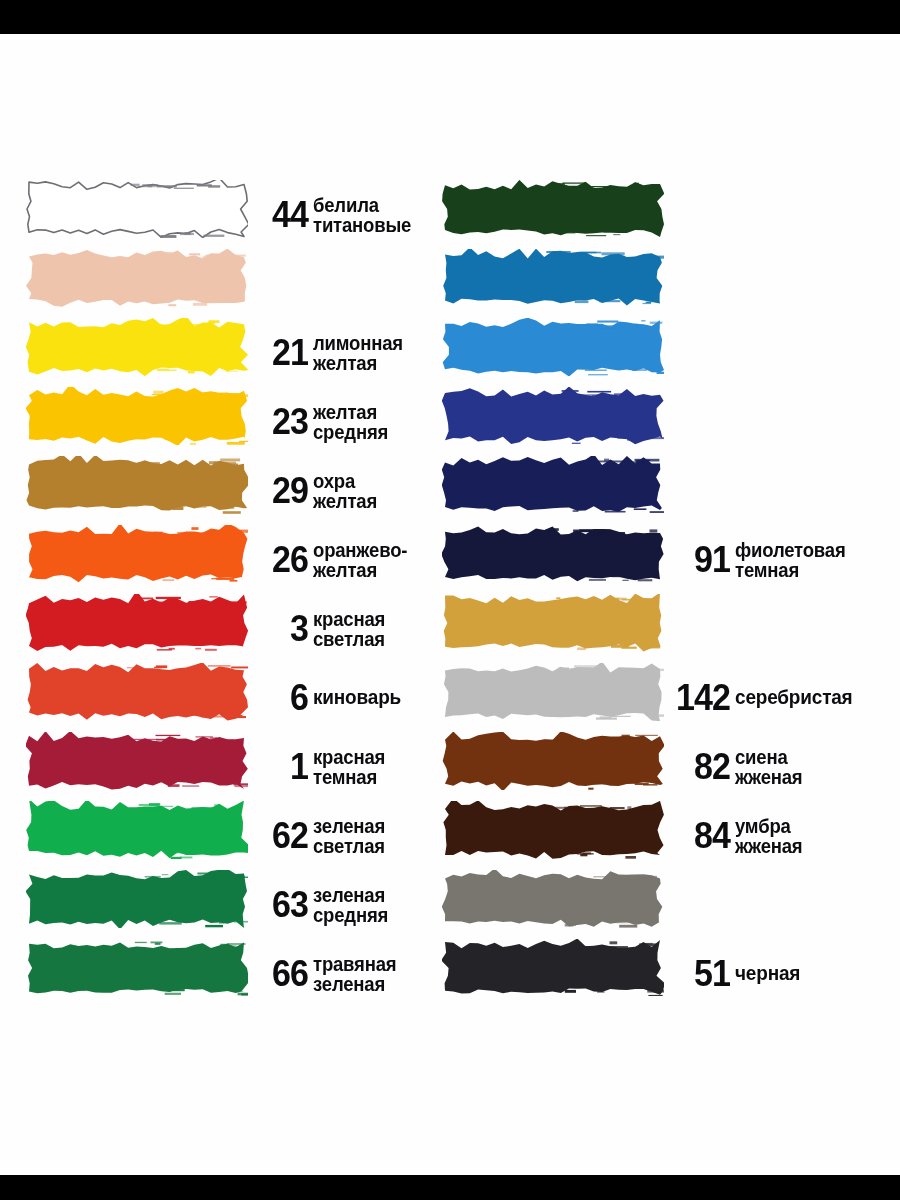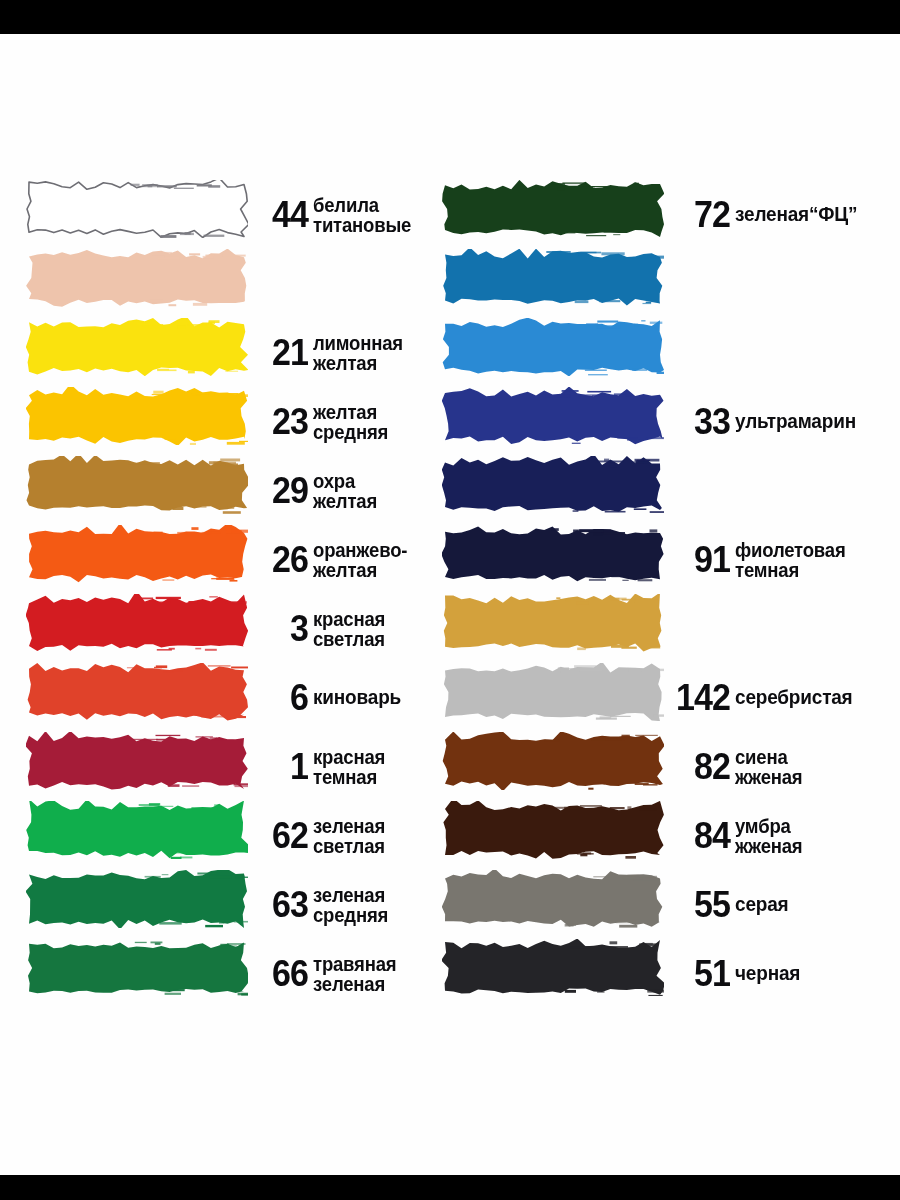--- a/index.html
+++ b/index.html
@@ -334,24 +334,20 @@
                 <rect x="120.4" y="2.3" width="22.6" height="1.8" fill="#17401b" opacity="0.72"></rect>
                 <rect x="115.6" y="7.2" width="6.8" height="2.9" fill="#17401b" opacity="0.81"></rect>
                 <rect x="149.5" y="6.0" width="19.3" height="1.1" fill="#17401b" opacity="0.94"></rect>
                 <rect x="191.7" y="2.7" width="5.2" height="2.0" fill="#17401b" opacity="0.89"></rect>
                 <rect x="161.7" y="51.7" width="15.6" height="1.0" fill="#17401b" opacity="0.60"></rect>
                 <rect x="124.4" y="51.8" width="9.0" height="1.6" fill="#17401b" opacity="0.86"></rect>
                 <rect x="144.1" y="55.1" width="20.1" height="1.1" fill="#17401b" opacity="0.92"></rect>
                 <rect x="171.2" y="54.0" width="7.1" height="1.2" fill="#17401b" opacity="0.61"></rect>
               </svg>
             </div>
-            <div class="meta">
-              <div class="num">72</div>
-              <div class="label one-line"><span class="l1">зеленая“ФЦ”</span></div>
-            </div>
           </div>
           <div class="row">
             <div class="swatch-wrap">
               <svg width="222" height="58" viewBox="0 0 222 58">
                 <path d="M 3.0 5.5 L 11.3 7.0 L 19.5 6.2 L 27.8 -1.7 L 36.1 6.0 L 44.3 2.3 L 52.6 7.4 L 60.9 9.2 L 69.2 4.6 L 77.4 -0.3 L 85.7 9.4 L 94.0 -0.4 L 102.2 8.0 L 110.5 2.3 L 118.8 1.8 L 127.0 3.9 L 135.3 2.9 L 143.6 3.3 L 151.8 7.6 L 160.1 8.6 L 168.4 5.6 L 176.7 4.7 L 184.9 8.1 L 193.2 7.5 L 201.5 4.9 L 209.7 4.2 L 218.0 8.1 L 219.9 13.7 L 215.5 21.3 L 214.6 29.0 L 220.3 36.7 L 217.7 44.3 L 217.6 52.0 L 218.0 54.4 L 209.7 53.1 L 201.5 51.5 L 193.2 49.9 L 184.9 56.5 L 176.7 49.6 L 168.4 51.7 L 160.1 54.0 L 151.8 50.0 L 143.6 51.4 L 135.3 51.2 L 127.0 52.9 L 118.8 54.3 L 110.5 51.7 L 102.2 51.3 L 94.0 53.0 L 85.7 54.8 L 77.4 52.0 L 69.2 50.9 L 60.9 50.9 L 52.6 50.5 L 44.3 51.5 L 36.1 51.5 L 27.8 50.2 L 19.5 49.7 L 11.3 54.6 L 3.0 51.4 L 3.8 44.3 L 1.2 36.7 L 4.4 29.0 L 3.8 21.3 L 4.4 13.7 Z" fill="#1272ad"></path>
                 <rect x="138.2" y="2.8" width="16.3" height="1.4" fill="#1272ad" opacity="0.80"></rect>
                 <rect x="159.4" y="3.3" width="23.3" height="3.0" fill="#1272ad" opacity="0.64"></rect>
                 <rect x="136.3" y="2.7" width="22.8" height="1.7" fill="#1272ad" opacity="0.71"></rect>
                 <rect x="104.3" y="2.2" width="24.4" height="1.6" fill="#1272ad" opacity="0.94"></rect>
                 <rect x="190.9" y="7.9" width="24.9" height="2.5" fill="#1272ad" opacity="0.85"></rect>
@@ -392,24 +388,20 @@
                 <rect x="183.1" y="8.0" width="6.1" height="1.2" fill="#27348c" opacity="0.93"></rect>
                 <rect x="119.6" y="3.1" width="17.0" height="1.7" fill="#27348c" opacity="0.93"></rect>
                 <rect x="103.4" y="7.9" width="25.2" height="2.9" fill="#27348c" opacity="0.81"></rect>
                 <rect x="136.8" y="7.2" width="25.5" height="2.5" fill="#27348c" opacity="0.58"></rect>
                 <rect x="185.0" y="52.1" width="12.8" height="1.5" fill="#27348c" opacity="0.70"></rect>
                 <rect x="129.8" y="55.7" width="8.8" height="1.1" fill="#27348c" opacity="0.97"></rect>
                 <rect x="203.2" y="50.1" width="19.0" height="2.0" fill="#27348c" opacity="0.69"></rect>
                 <rect x="175.3" y="50.3" width="20.3" height="1.7" fill="#27348c" opacity="0.52"></rect>
               </svg>
             </div>
-            <div class="meta">
-              <div class="num">33</div>
-              <div class="label one-line"><span class="l1">ультрамарин</span></div>
-            </div>
           </div>
           <div class="row">
             <div class="swatch-wrap">
               <svg width="222" height="58" viewBox="0 0 222 58">
                 <path d="M 3.0 6.4 L 11.3 9.5 L 19.5 1.9 L 27.8 6.5 L 36.1 3.7 L 44.3 8.2 L 52.6 5.0 L 60.9 1.3 L 69.2 4.8 L 77.4 4.6 L 85.7 0.9 L 94.0 4.3 L 102.2 7.1 L 110.5 3.7 L 118.8 1.6 L 127.0 8.7 L 135.3 5.5 L 143.6 3.6 L 151.8 -1.9 L 160.1 8.9 L 168.4 3.6 L 176.7 8.2 L 184.9 -0.0 L 193.2 7.3 L 201.5 1.2 L 209.7 7.6 L 218.0 7.6 L 218.2 13.7 L 214.1 21.3 L 218.3 29.0 L 216.2 36.7 L 214.8 44.3 L 219.9 52.0 L 218.0 53.9 L 209.7 49.6 L 201.5 50.6 L 193.2 52.0 L 184.9 51.3 L 176.7 55.8 L 168.4 54.3 L 160.1 55.0 L 151.8 50.2 L 143.6 54.6 L 135.3 54.8 L 127.0 51.6 L 118.8 51.8 L 110.5 52.2 L 102.2 52.9 L 94.0 53.6 L 85.7 54.3 L 77.4 50.0 L 69.2 50.5 L 60.9 51.3 L 52.6 55.0 L 44.3 52.6 L 36.1 52.6 L 27.8 51.7 L 19.5 51.3 L 11.3 53.7 L 3.0 51.0 L 4.0 44.3 L 2.1 36.7 L -0.2 29.0 L 2.2 21.3 L -0.2 13.7 Z" fill="#181f58"></path>
                 <rect x="155.9" y="4.5" width="25.5" height="1.9" fill="#181f58" opacity="0.76"></rect>
                 <rect x="193.7" y="4.2" width="13.1" height="3.1" fill="#181f58" opacity="0.92"></rect>
                 <rect x="189.7" y="5.4" width="11.6" height="2.2" fill="#181f58" opacity="0.64"></rect>
                 <rect x="167.1" y="7.9" width="7.9" height="3.2" fill="#181f58" opacity="0.70"></rect>
                 <rect x="195.0" y="3.8" width="13.1" height="1.3" fill="#181f58" opacity="0.96"></rect>
@@ -538,24 +530,20 @@
                 <rect x="181.5" y="7.2" width="18.8" height="1.9" fill="#79766f" opacity="0.67"></rect>
                 <rect x="203.2" y="7.7" width="11.6" height="1.2" fill="#79766f" opacity="0.74"></rect>
                 <rect x="180.8" y="6.5" width="17.0" height="2.2" fill="#79766f" opacity="0.82"></rect>
                 <rect x="193.6" y="5.8" width="21.4" height="1.5" fill="#79766f" opacity="0.62"></rect>
                 <rect x="177.2" y="54.8" width="18.1" height="2.8" fill="#79766f" opacity="0.96"></rect>
                 <rect x="173.5" y="50.6" width="20.4" height="2.6" fill="#79766f" opacity="0.56"></rect>
                 <rect x="123.5" y="54.3" width="10.5" height="1.3" fill="#79766f" opacity="0.97"></rect>
                 <rect x="122.6" y="53.7" width="9.0" height="2.9" fill="#79766f" opacity="0.64"></rect>
               </svg>
             </div>
-            <div class="meta">
-              <div class="num">55</div>
-              <div class="label one-line"><span class="l1">серая</span></div>
-            </div>
           </div>
           <div class="row">
             <div class="swatch-wrap">
               <svg width="222" height="58" viewBox="0 0 222 58">
                 <path d="M 3.0 3.1 L 11.3 3.7 L 19.5 9.2 L 27.8 4.0 L 36.1 4.3 L 44.3 6.7 L 52.6 3.8 L 60.9 8.1 L 69.2 6.7 L 77.4 5.0 L 85.7 9.1 L 94.0 4.9 L 102.2 1.7 L 110.5 5.0 L 118.8 6.8 L 127.0 4.0 L 135.3 -0.5 L 143.6 7.3 L 151.8 6.7 L 160.1 5.5 L 168.4 7.3 L 176.7 8.4 L 184.9 8.5 L 193.2 7.8 L 201.5 2.9 L 209.7 7.9 L 218.0 1.0 L 215.5 13.7 L 215.4 21.3 L 218.9 29.0 L 214.5 36.7 L 222.8 44.3 L 221.0 52.0 L 218.0 55.7 L 209.7 52.7 L 201.5 49.9 L 193.2 50.0 L 184.9 51.1 L 176.7 50.7 L 168.4 50.1 L 160.1 53.1 L 151.8 52.6 L 143.6 49.6 L 135.3 49.8 L 127.0 49.6 L 118.8 54.0 L 110.5 52.5 L 102.2 53.6 L 94.0 53.7 L 85.7 54.1 L 77.4 53.3 L 69.2 52.8 L 60.9 54.2 L 52.6 52.1 L 44.3 51.2 L 36.1 50.6 L 27.8 54.2 L 19.5 54.4 L 11.3 52.4 L 3.0 51.7 L 2.6 44.3 L 5.9 36.7 L 6.6 29.0 L -0.9 21.3 L 4.1 13.7 Z" fill="#242428"></path>
                 <rect x="197.2" y="4.4" width="17.4" height="3.0" fill="#242428" opacity="0.83"></rect>
                 <rect x="199.8" y="6.4" width="4.1" height="2.8" fill="#242428" opacity="0.96"></rect>
                 <rect x="203.4" y="3.9" width="7.4" height="1.7" fill="#242428" opacity="0.62"></rect>
                 <rect x="165.4" y="7.1" width="20.6" height="1.7" fill="#242428" opacity="0.89"></rect>
                 <rect x="167.5" y="2.3" width="7.7" height="3.0" fill="#242428" opacity="0.78"></rect>

